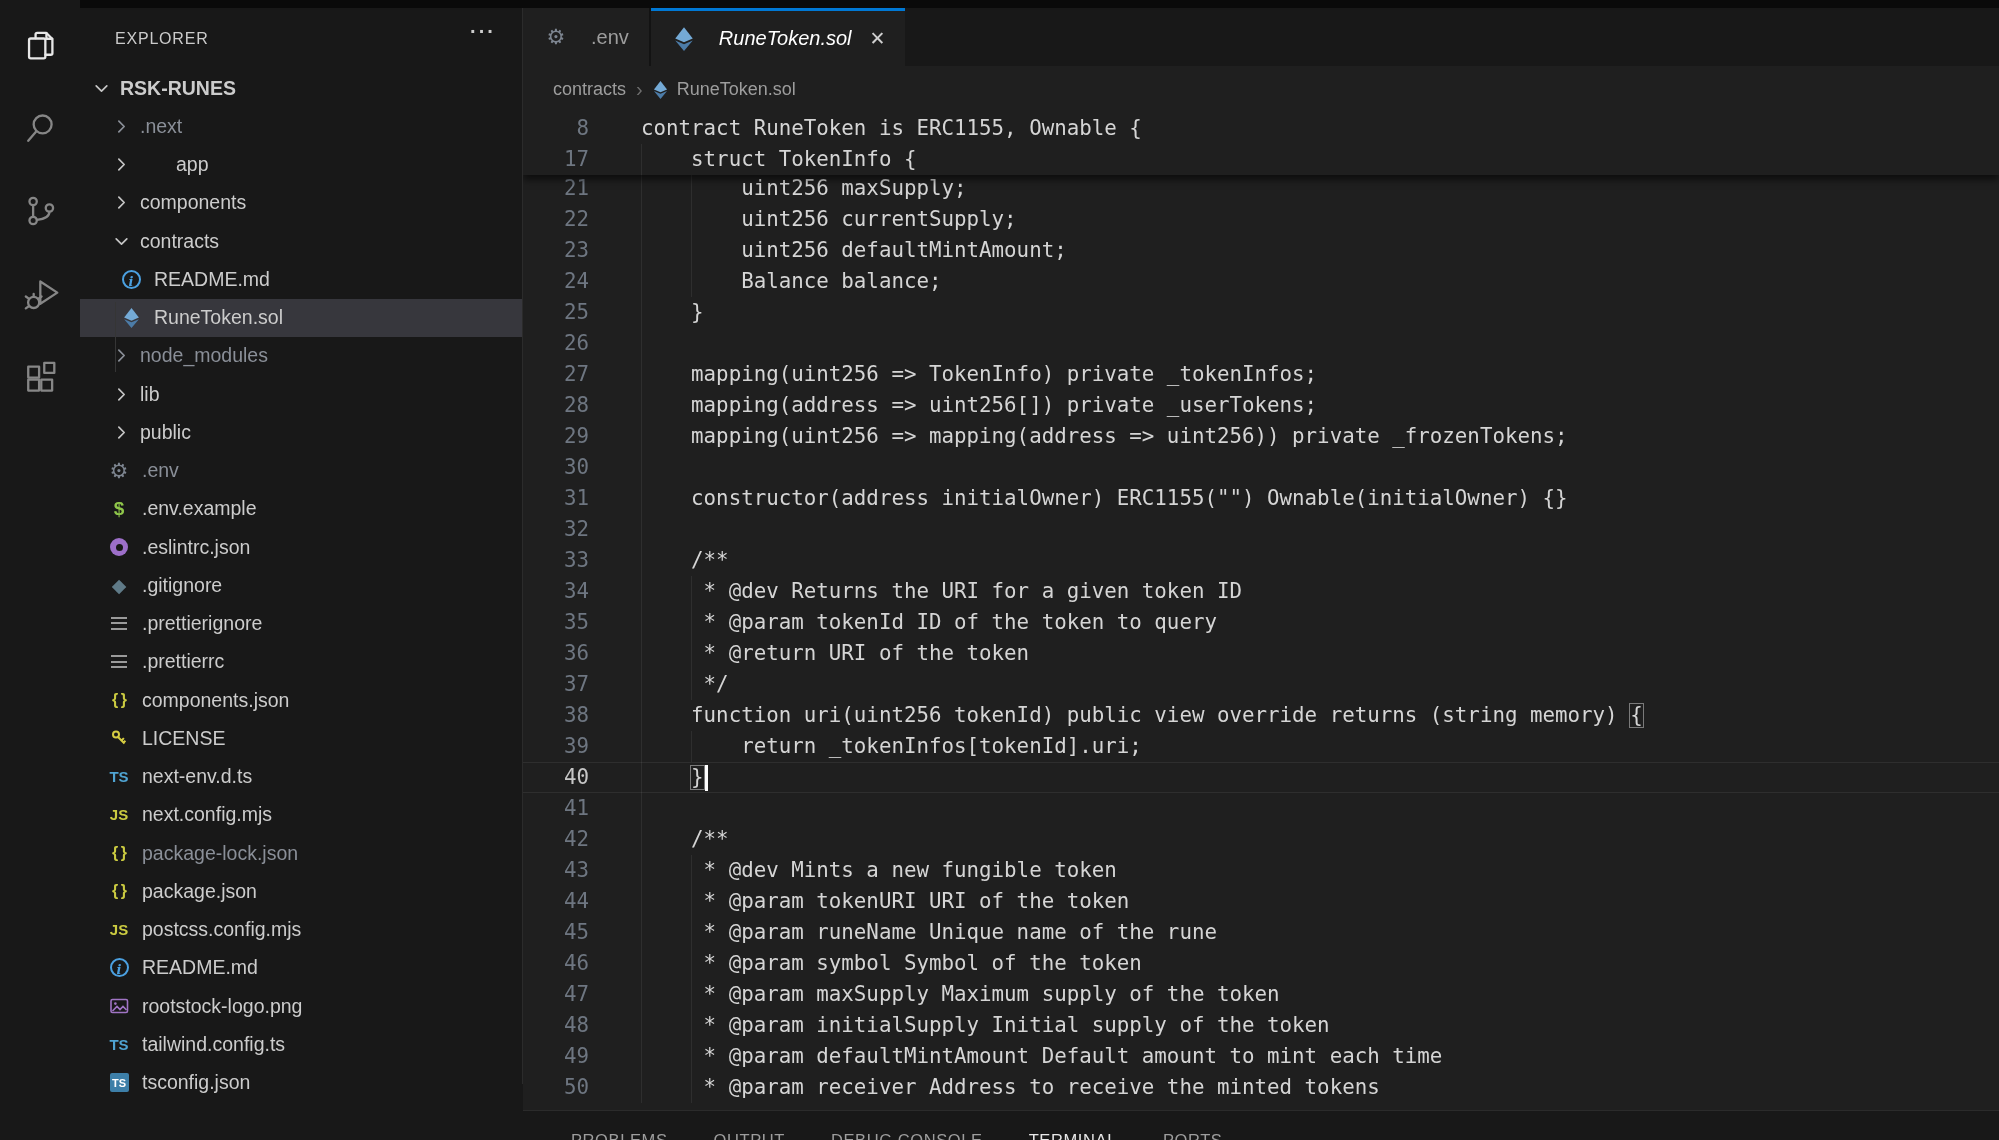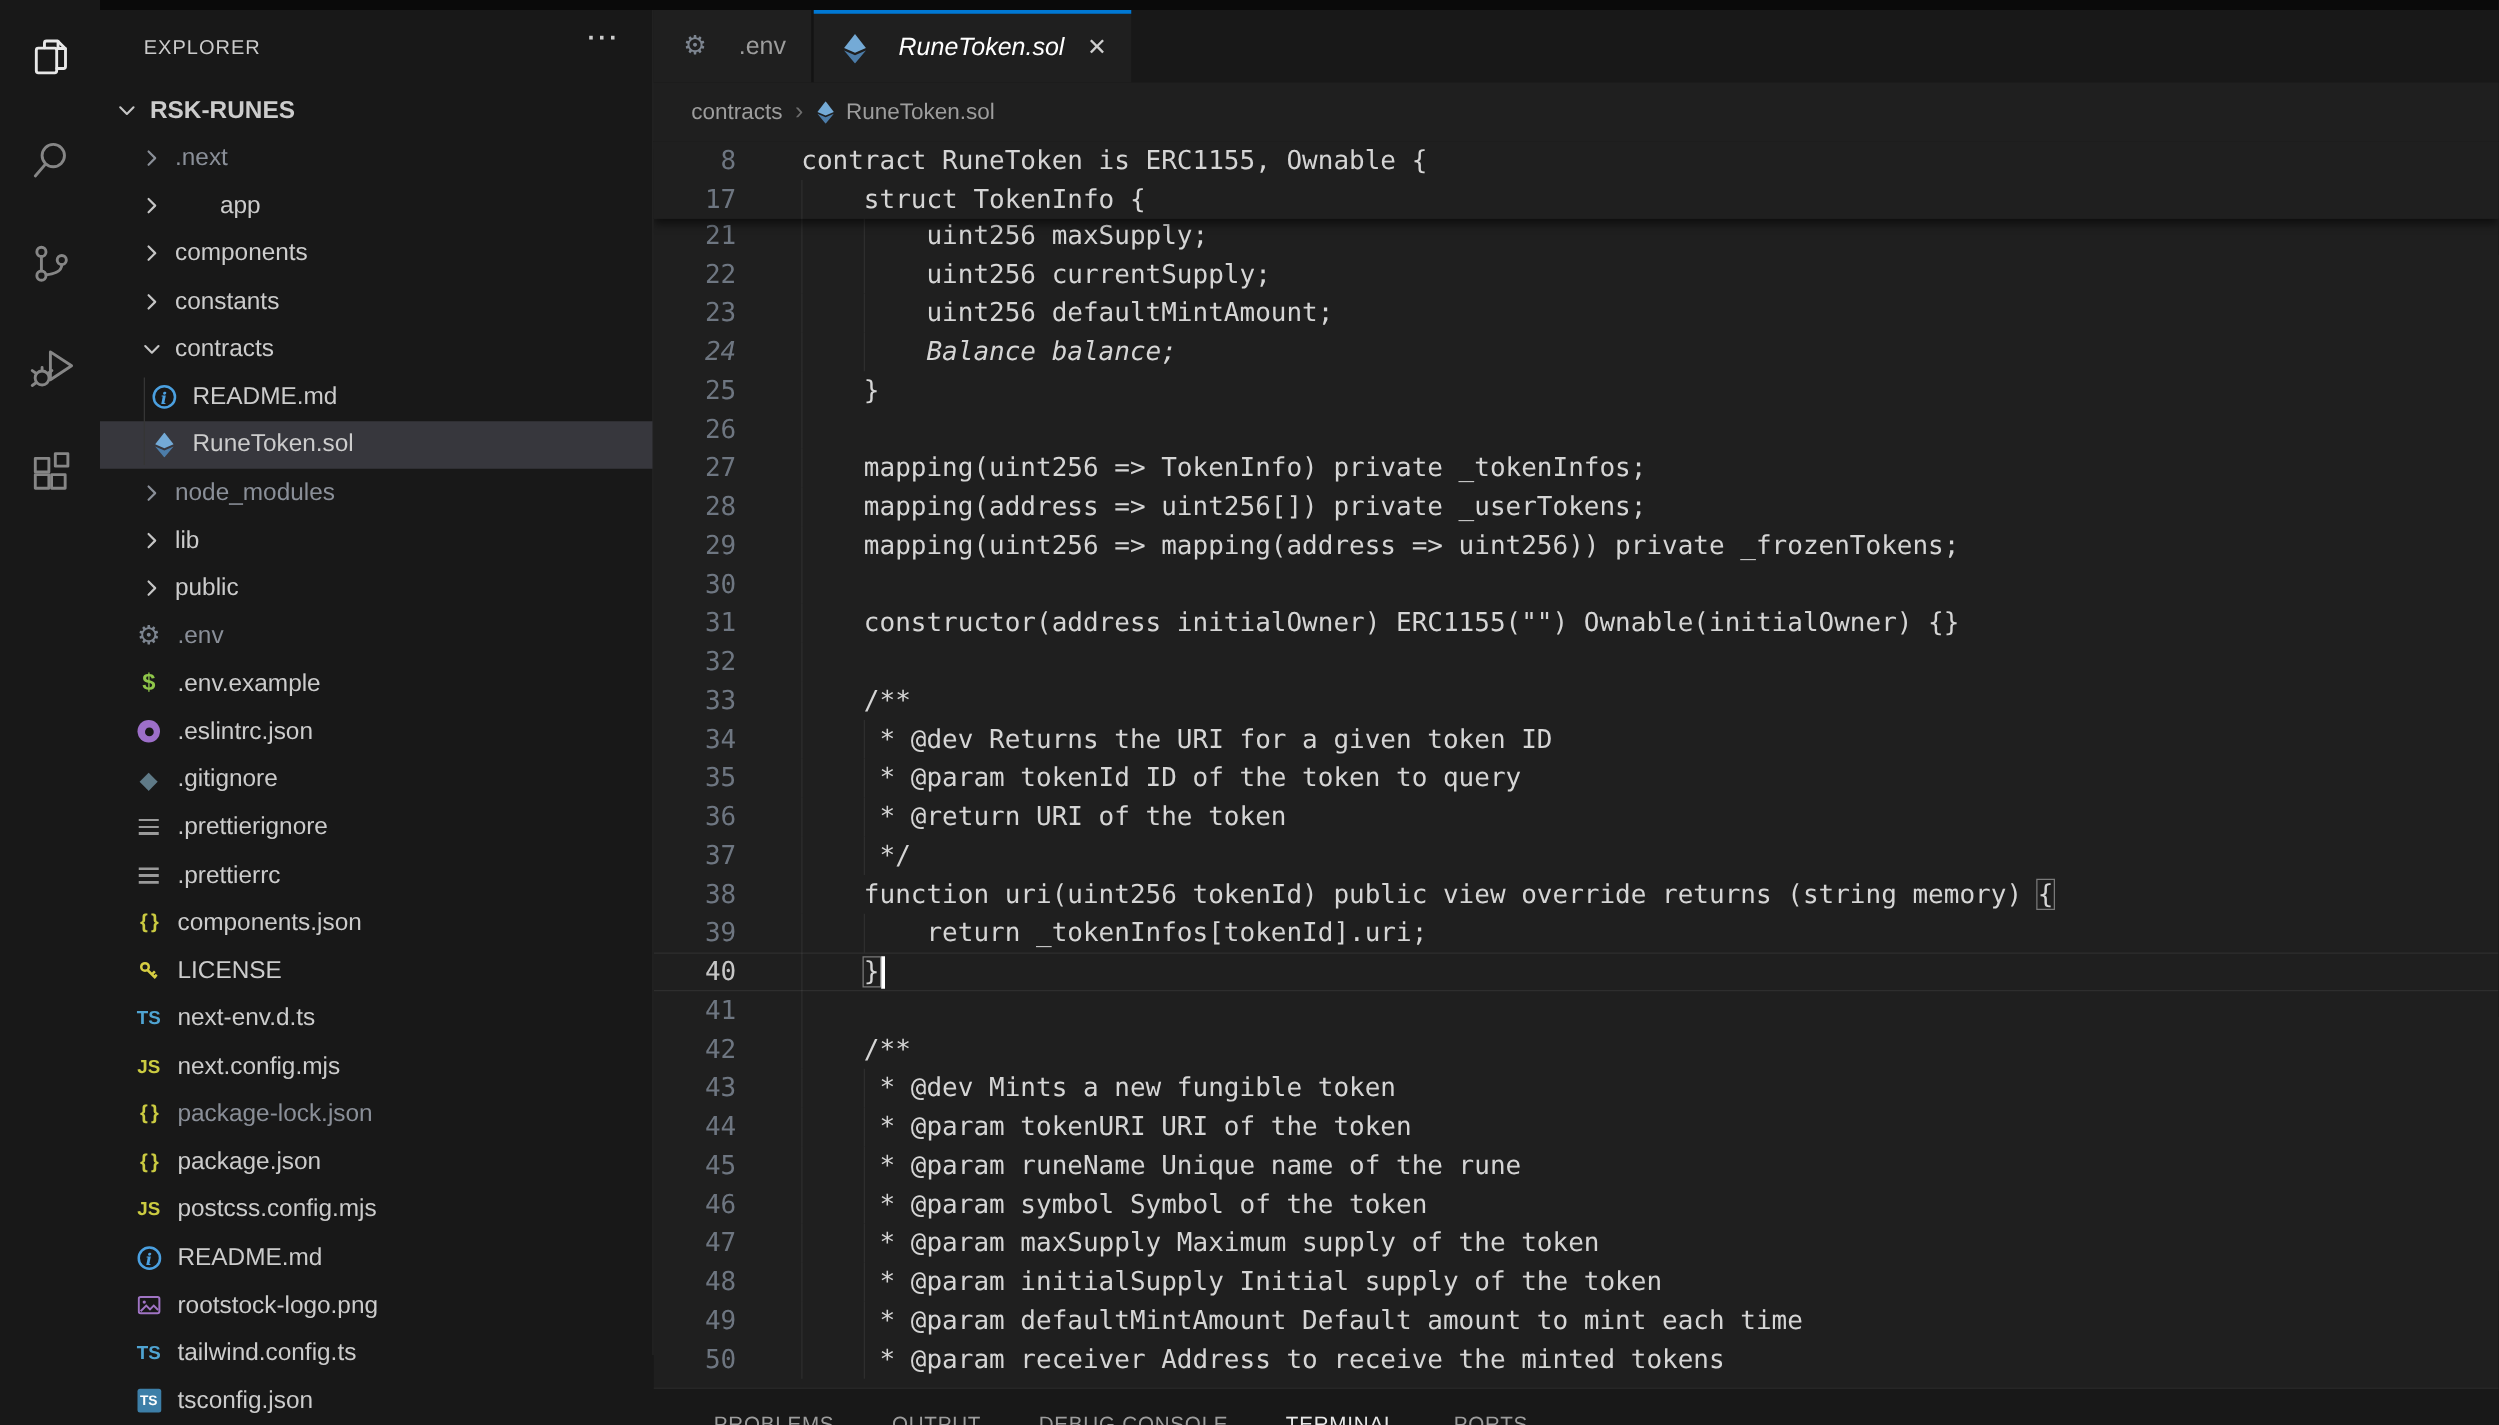--- a/index.html
+++ b/index.html
@@ -144,28 +144,20 @@
           <span class="chev">
             <svg viewBox="0 0 16 16">
               <path d="M5.5 3 l5 5 -5 5" stroke="#c5c5c5"></path>
             </svg>
           </span>
           <span class="tlabel">components</span>
         </div>
         <div class="trow" style="padding-left: 30px;">
           <span class="chev">
             <svg viewBox="0 0 16 16">
-              <path d="M5.5 3 l5 5 -5 5" stroke="#c5c5c5"></path>
-            </svg>
-          </span>
-          <span class="tlabel">constants</span>
-        </div>
-        <div class="trow" style="padding-left: 30px;">
-          <span class="chev">
-            <svg viewBox="0 0 16 16">
               <path d="M3 5.5 l5 5 5 -5" stroke="#c5c5c5"></path>
             </svg>
           </span>
           <span class="tlabel">contracts</span>
         </div>
         <div class="trow" style="padding-left: 38px;">
           <span class="ficon ">
             <span class="ic-info">i</span>
           </span>
           <span class="tlabel">README.md</span>
@@ -362,21 +354,21 @@
             <span class="iguide" style="left: 168.094px;"></span>
             <span class="ln">22</span>
             <span class="ct">        uint256 currentSupply;</span>
           </div>
           <div class="cline" style="top: 122px;">
             <span class="iguide" style="left: 118px;"></span>
             <span class="iguide" style="left: 168.094px;"></span>
             <span class="ln">23</span>
             <span class="ct">        uint256 defaultMintAmount;</span>
           </div>
-          <div class="cline" style="top: 153px; font-style: italic;">
+          <div class="cline" style="top: 153px;">
             <span class="iguide" style="left: 118px;"></span>
             <span class="iguide" style="left: 168.094px;"></span>
             <span class="ln">24</span>
             <span class="ct">        Balance balance;</span>
           </div>
           <div class="cline" style="top: 184px;">
             <span class="iguide" style="left: 118px;"></span>
             <span class="ln">25</span>
             <span class="ct">    }</span>
           </div>

